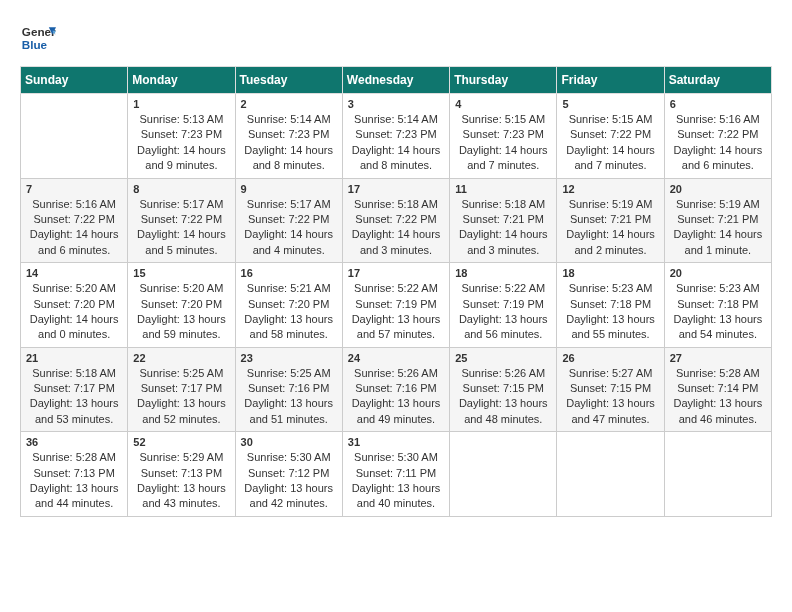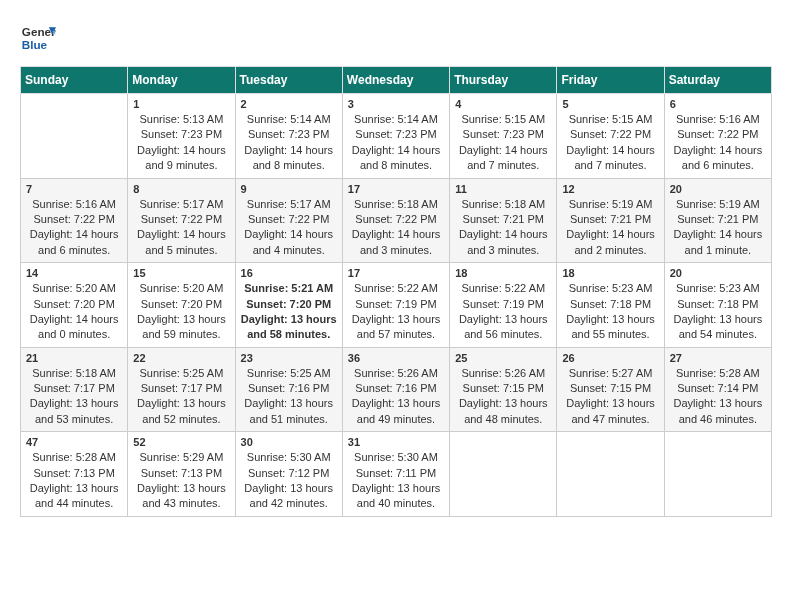--- a/index.html
+++ b/index.html
@@ -219,21 +219,21 @@
         </td>
         <td>
           <span class="day-number">15</span>
           <div class="day-info" style="white-space: pre-line;">Sunrise: 5:20 AM
 Sunset: 7:20 PM
 Daylight: 13 hours
 and 59 minutes.</div>
         </td>
         <td>
           <span class="day-number">16</span>
-          <div class="day-info" style="white-space: pre-line; font-weight: bold;">Sunrise: 5:21 AM
+          <div class="day-info" style="white-space: pre-line;">Sunrise: 5:21 AM
 Sunset: 7:20 PM
 Daylight: 13 hours
 and 58 minutes.</div>
         </td>
         <td>
           <span class="day-number">17</span>
           <div class="day-info" style="white-space: pre-line;">Sunrise: 5:22 AM
 Sunset: 7:19 PM
 Daylight: 13 hours
 and 57 minutes.</div>
@@ -276,21 +276,21 @@
 and 52 minutes.</div>
         </td>
         <td>
           <span class="day-number">23</span>
           <div class="day-info" style="white-space: pre-line;">Sunrise: 5:25 AM
 Sunset: 7:16 PM
 Daylight: 13 hours
 and 51 minutes.</div>
         </td>
         <td>
-          <span class="day-number">36</span>
+          <span class="day-number">24</span>
           <div class="day-info" style="white-space: pre-line;">Sunrise: 5:26 AM
 Sunset: 7:16 PM
 Daylight: 13 hours
 and 49 minutes.</div>
         </td>
         <td>
           <span class="day-number">25</span>
           <div class="day-info" style="white-space: pre-line;">Sunrise: 5:26 AM
 Sunset: 7:15 PM
 Daylight: 13 hours
@@ -306,21 +306,21 @@
         <td>
           <span class="day-number">27</span>
           <div class="day-info" style="white-space: pre-line;">Sunrise: 5:28 AM
 Sunset: 7:14 PM
 Daylight: 13 hours
 and 46 minutes.</div>
         </td>
       </tr>
       <tr>
         <td>
-          <span class="day-number">47</span>
+          <span class="day-number">36</span>
           <div class="day-info" style="white-space: pre-line;">Sunrise: 5:28 AM
 Sunset: 7:13 PM
 Daylight: 13 hours
 and 44 minutes.</div>
         </td>
         <td>
           <span class="day-number">52</span>
           <div class="day-info" style="white-space: pre-line;">Sunrise: 5:29 AM
 Sunset: 7:13 PM
 Daylight: 13 hours

